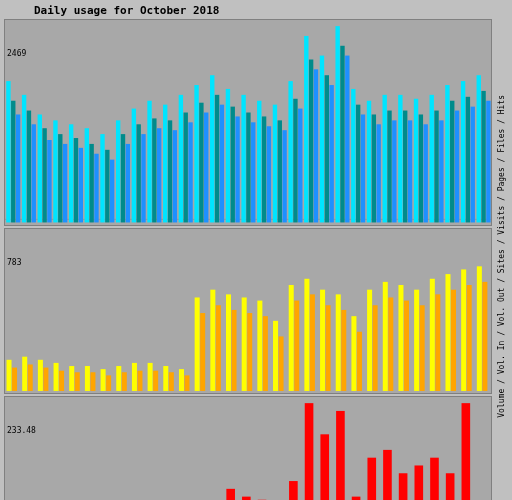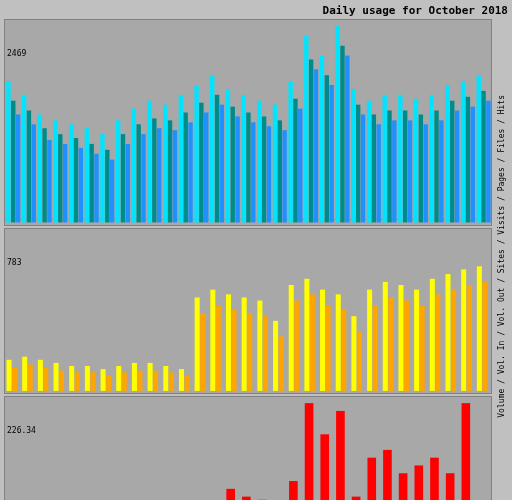--- a/index.html
+++ b/index.html
@@ -17,21 +17,20 @@
       background: #c0c0c0;
       padding: 4px;
       position: relative;
     }
     .chart-title {
       font-size: 11px;
       font-weight: bold;
       color: #000;
       margin-bottom: 2px;
       padding-left: 30px;
-      text-align: right;
     }
     .chart-panel {
       background: #a8a8a8;
       border: 1px solid #808080;
       position: relative;
       flex: 1;
     }
     .chart-panel svg {
       width: 100%;
       height: 100%;
@@ -222,21 +221,21 @@
             <rect x="435.04387096774195" y="44" width="4.95483870967742" height="114" fill="#ffff00"></rect>
             <rect x="440.4941935483871" y="59.2" width="4.95483870967742" height="98.8" fill="#ffa500"></rect>
             <rect x="450.5277419354839" y="39.44" width="4.95483870967742" height="118.56" fill="#ffff00"></rect>
             <rect x="455.97806451612905" y="54.639999999999986" width="4.95483870967742" height="103.36000000000001" fill="#ffa500"></rect>
             <rect x="466.0116129032258" y="36.39999999999999" width="4.95483870967742" height="121.60000000000001" fill="#ffff00"></rect>
             <rect x="471.46193548387095" y="51.60000000000001" width="4.95483870967742" height="106.39999999999999" fill="#ffa500"></rect>
           </svg>
       </div>
 
       <div class="chart-panel" style="flex:1.8;">
-        <div class="panel-y-max">226.34</div>
+        <div class="panel-y-max">233.48</div>
         <svg viewBox="0 0 480 160" preserveAspectRatio="none" id="bot-svg">
           <rect width="480" height="160" fill="#a8a8a8"></rect>
         <rect x="1.8516129032258066" y="112.4" width="8.516129032258066" height="45.6" fill="#ff0000"></rect>
             <rect x="17.335483870967742" y="120" width="8.516129032258066" height="38" fill="#ff0000"></rect>
             <rect x="32.81935483870968" y="130.64" width="8.516129032258066" height="27.36" fill="#ff0000"></rect>
             <rect x="48.303225806451614" y="139.76" width="8.516129032258066" height="18.24" fill="#ff0000"></rect>
             <rect x="63.78709677419355" y="145.84" width="8.516129032258066" height="12.16" fill="#ff0000"></rect>
             <rect x="79.2709677419355" y="150.4" width="8.516129032258066" height="7.6000000000000005" fill="#ff0000"></rect>
             <rect x="94.75483870967743" y="151.92" width="8.516129032258066" height="6.08" fill="#ff0000"></rect>
             <rect x="110.23870967741937" y="142.8" width="8.516129032258066" height="15.200000000000001" fill="#ff0000"></rect>

